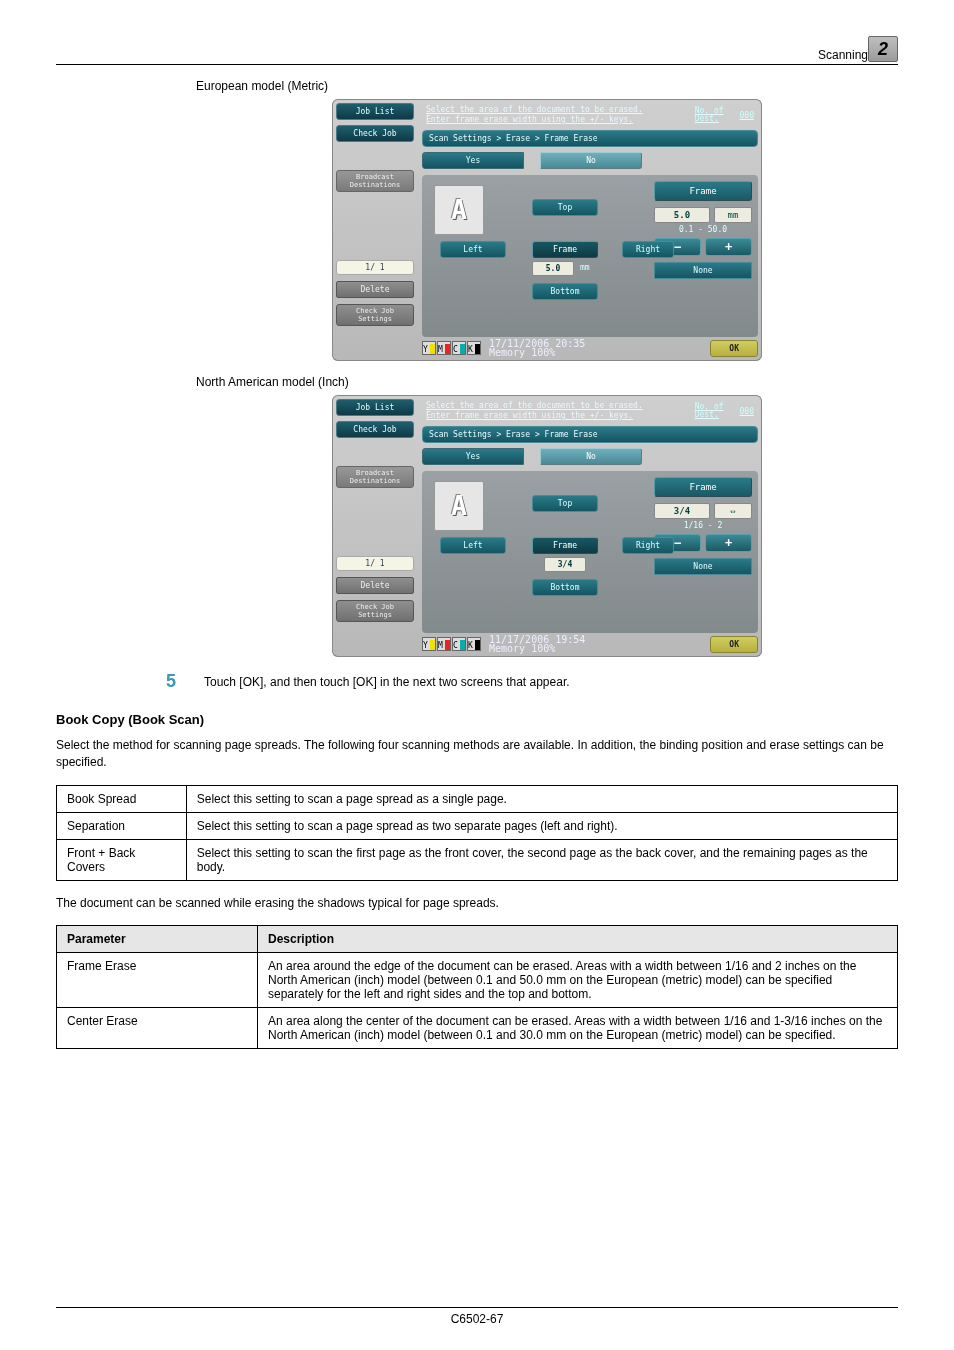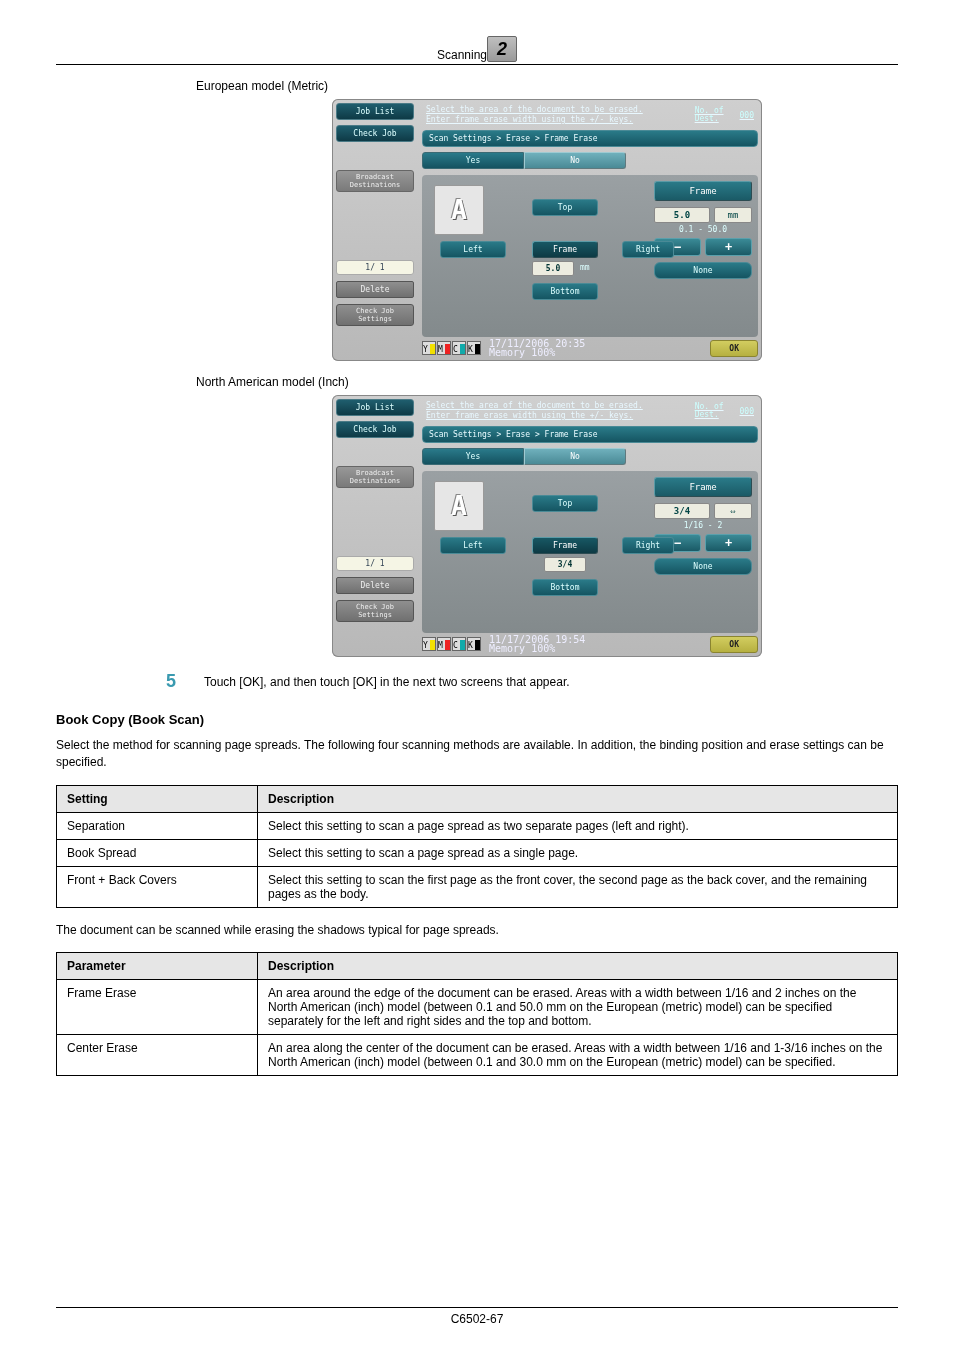--- a/index.html
+++ b/index.html
@@ -11,21 +11,21 @@
   }
   .page {
     width: 954px;
     min-height: 1350px;
     box-sizing: border-box;
     padding: 36px 56px 24px 56px;
     position: relative;
   }
   .hdr {
     display: flex;
-    justify-content: center;
+    justify-content: flex-end;
     align-items: flex-end;
     border-bottom: 1px solid #000;
     padding-bottom: 2px;
     margin-bottom: 14px;
   }
   .hdr-left { font-size: 12px; }
   .hdr-right {
     width: 28px;
     height: 24px;
     background: linear-gradient(#bfbfbf,#9a9a9a);
@@ -129,21 +129,21 @@
     background: linear-gradient(#2a7a88,#155562);
     border: 1px solid #4a8a96;
     border-radius: 4px;
     padding: 3px 6px;
     color: #e8fbff;
     font-size: 8px;
     margin-top: 3px;
   }
   .yesno {
     display: flex;
-    gap: 0;
+    gap: 16px;
     margin-top: 5px;
   }
   .yn {
     width: 100px;
     text-align: center;
     padding: 3px 0;
     font-size: 8px;
     border: 1px solid #3a6a74;
   }
   .yn.yes { background: linear-gradient(#2a7a8a,#145260); color:#dff; border-radius: 3px 0 0 3px; }
@@ -270,21 +270,21 @@
     border-radius: 3px;
     text-align: center;
     color: #fff;
     font-size: 12px;
     font-weight: bold;
     padding: 1px 0;
   }
   .none-btn {
     background: linear-gradient(#2a7a88,#155562);
     border: 1px solid #4a8a96;
-    border-radius: 6px;
+    border-radius: 1px;
     text-align: center;
     padding: 3px 0;
     font-size: 8px;
     color: #dff;
   }
   .foot {
     display: flex;
     align-items: center;
     justify-content: space-between;
     margin-top: 2px;
@@ -577,31 +577,27 @@
     <div class="num">5</div>
     <div class="txt">Touch [OK], and then touch [OK] in the next two screens that appear.</div>
   </div>
 
   <div style="margin-left:0;">
     <div class="section-title">Book Copy (Book Scan)</div>
     <div class="body-text">Select the method for scanning page spreads. The following four scanning methods are available. In addition, the binding position and erase settings can be specified.</div>
 
     <table class="doc">
       <tbody>
-          <tr>
-        <th class="c1">Setting</th>
-        <th>Description</th>
-      </tr>
+      <tr>
+            <td>Book Spread</td>
+            <td>Select this setting to scan a page spread as a single page.</td>
+          </tr>
       <tr>
             <td>Separation</td>
             <td>Select this setting to scan a page spread as two separate pages (left and right).</td>
-          </tr>
-      <tr>
-            <td>Book Spread</td>
-            <td>Select this setting to scan a page spread as a single page.</td>
           </tr>
       <tr>
             <td>Front + Back Covers</td>
             <td>Select this setting to scan the first page as the front cover, the second page as the back cover, and the remaining pages as the body.</td>
           </tr>
     </tbody>
       </table>
 
     <div class="body-text">The document can be scanned while erasing the shadows typical for page spreads.</div>
 

